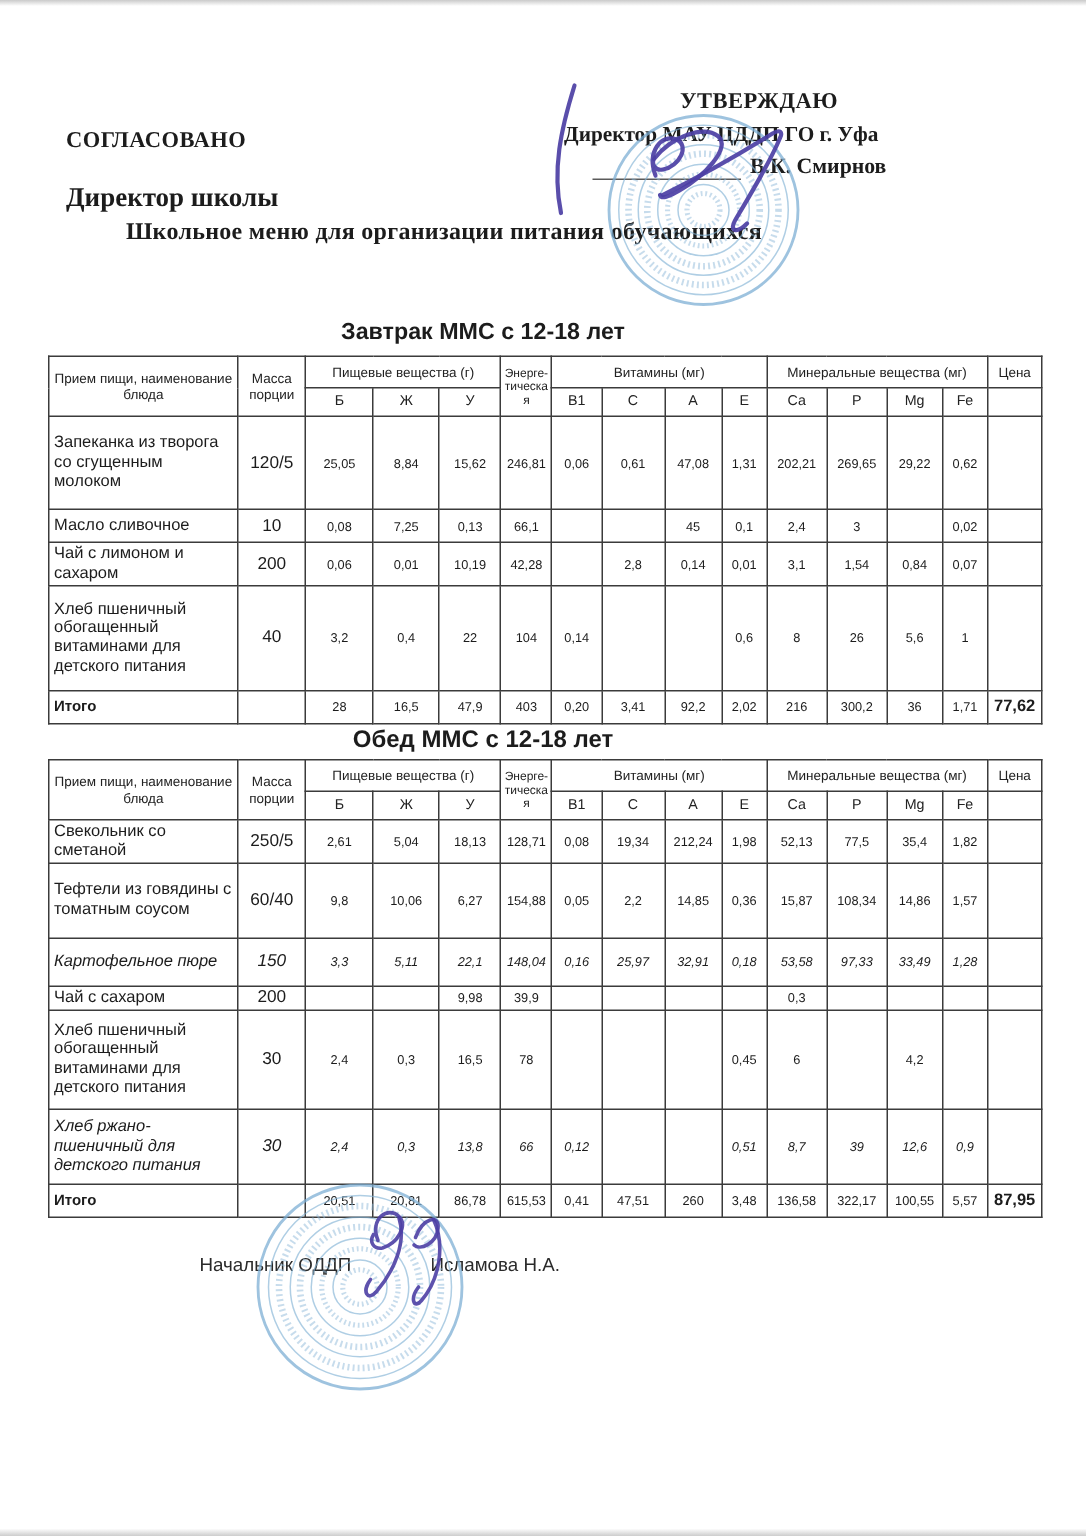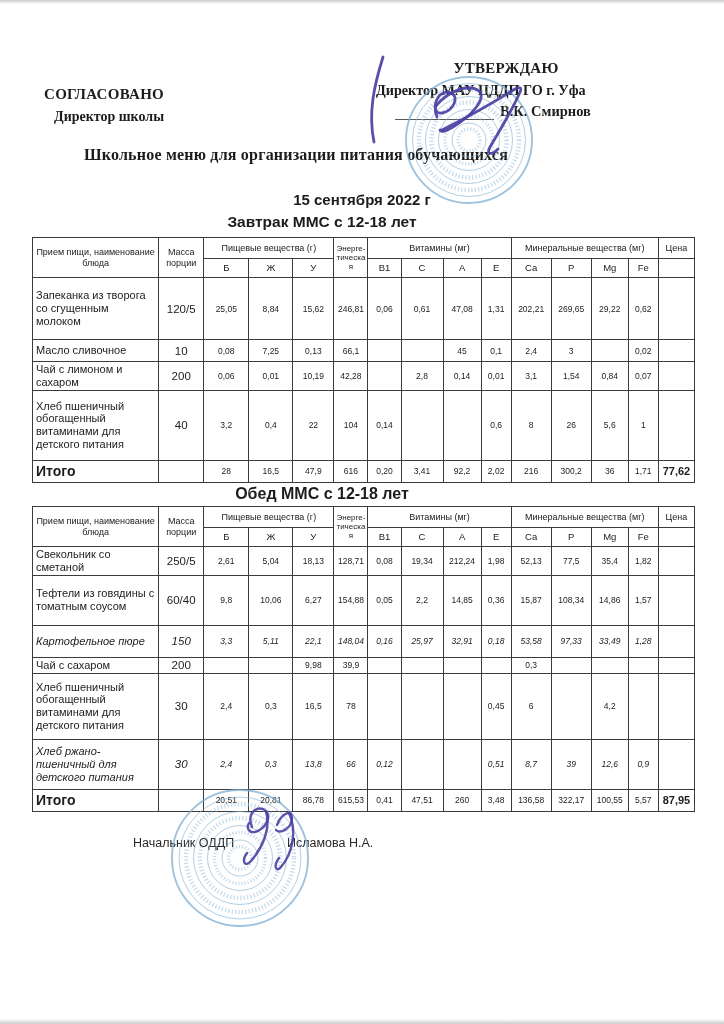--- a/index.html
+++ b/index.html
@@ -10,21 +10,21 @@
   }
   .scan-top{position:absolute;top:0;left:0;right:0;height:4px;
     background:linear-gradient(#9f9f9f,#ffffff);opacity:.55;}
   .scan-bottom{position:absolute;bottom:0;left:0;right:0;height:5px;
     background:linear-gradient(#ffffff,#8f8f8f);opacity:.45;}
 
   .serif{font-family:"Liberation Serif", serif;}
 
   .agreed-block{position:absolute;left:44px;top:86px;font-weight:bold;}
   .agreed-label{font-size:15px;letter-spacing:.3px;}
-  .agreed-role{font-size:14px;margin-top:6px;text-align:right;}
+  .agreed-role{font-size:18px;margin-top:18px;text-align:right;}
 
   .approved-block{position:absolute;left:376px;top:60px;width:260px;font-weight:bold;}
   .approved-label{font-size:15px;text-align:center;letter-spacing:.3px;}
   .approved-role{font-size:14.2px;margin-top:5px;white-space:nowrap;}
   .approved-sign-row{display:flex;align-items:flex-end;margin-top:4px;}
   .sig-underline{width:99px;height:12px;border-bottom:1.6px solid #5a5a5a;margin-left:19px;margin-right:6px;}
   .approved-name{font-size:14.5px;}
 
   .doc-title{position:absolute;top:146px;left:0;width:592px;text-align:center;
     font-weight:bold;font-size:16px;letter-spacing:.2px;}
@@ -38,21 +38,21 @@
   #tbl0{top:237px;}
   #tbl1{top:506px;}
   table.menu th, table.menu td{border:1px solid #3b3b3b;overflow:hidden;vertical-align:middle;}
   table.menu{border:1.5px solid #2e2e2e;}
   th.h{font-weight:normal;font-size:9px;text-align:center;padding:1px;line-height:1.2;color:#222;}
   th.sub{font-size:9.5px;}
   th.energy{font-size:8px;line-height:1.15;padding:0;overflow-wrap:anywhere;word-break:break-word;}
   td.name{font-size:11px;padding:1px 3px;line-height:1.18;text-align:left;}
   td.mass{font-size:11.5px;text-align:center;}
   td.num{font-size:8.5px;text-align:center;padding:0 1px;}
-  td.total-label{font-weight:bold;font-size:14px;padding:1px 3px;}
+  td.total-label{font-weight:bold;font-size:10px;padding:1px 3px;}
   td.price-total{font-size:11px;font-weight:bold;margin-left:32px;}
 
   .footer-pos{position:absolute;left:133px;top:836px;font-size:12.5px;color:#2a2a2a;}
   .footer-name{position:absolute;left:287px;top:836px;font-size:12.5px;color:#2a2a2a;}
 
   svg.overlay{position:absolute;left:0;top:0;pointer-events:none;z-index:5;}
   .st-thin{fill:none;stroke:#84b3d6;stroke-width:1;opacity:.65;}
   .st-outer{fill:none;stroke:#7dafd4;stroke-width:1.9;opacity:.75;}
   .st-text{fill:none;stroke:#8fbada;stroke-width:4.4;opacity:.5;stroke-dasharray:1.3 2.1;}
   .st-text2{fill:none;stroke:#8fbada;stroke-width:3.4;opacity:.5;stroke-dasharray:1.2 1.9;}
@@ -74,21 +74,20 @@
   <div class="approved-block serif">
     <div class="approved-label">УТВЕРЖДАЮ</div>
     <div class="approved-role">Директор МАУ ЦДДП ГО г. Уфа</div>
     <div class="approved-sign-row">
       <span class="sig-underline"></span>
       <span class="approved-name">В.К. Смирнов</span>
     </div>
   </div>
 
   <div class="doc-title serif">Школьное меню для организации питания обучающихся</div>
-  <div class="doc-date">15 сентября 2022 г</div>
 
   <div class="tbl-title tbl-title-1">Завтрак ММС с 12-18 лет</div>
   <table class="menu" id="tbl0">
       <colgroup>
         <col style="width: 126px;">
         <col style="width: 45px;">
         <col style="width: 45px;">
         <col style="width: 44px;">
         <col style="width: 41px;">
         <col style="width: 34px;">
@@ -195,21 +194,21 @@
           <td class="num">5,6</td>
           <td class="num">1</td>
           <td class="num"></td>
         </tr>
         <tr style="height: 22px;">
           <td class="total-label">Итого</td>
           <td class="mass"></td>
           <td class="num">28</td>
           <td class="num">16,5</td>
           <td class="num">47,9</td>
-          <td class="num">616</td>
+          <td class="num">403</td>
           <td class="num">0,20</td>
           <td class="num">3,41</td>
           <td class="num">92,2</td>
           <td class="num">2,02</td>
           <td class="num">216</td>
           <td class="num">300,2</td>
           <td class="num">36</td>
           <td class="num">1,71</td>
           <td class="num price-total">77,62</td>
         </tr>

